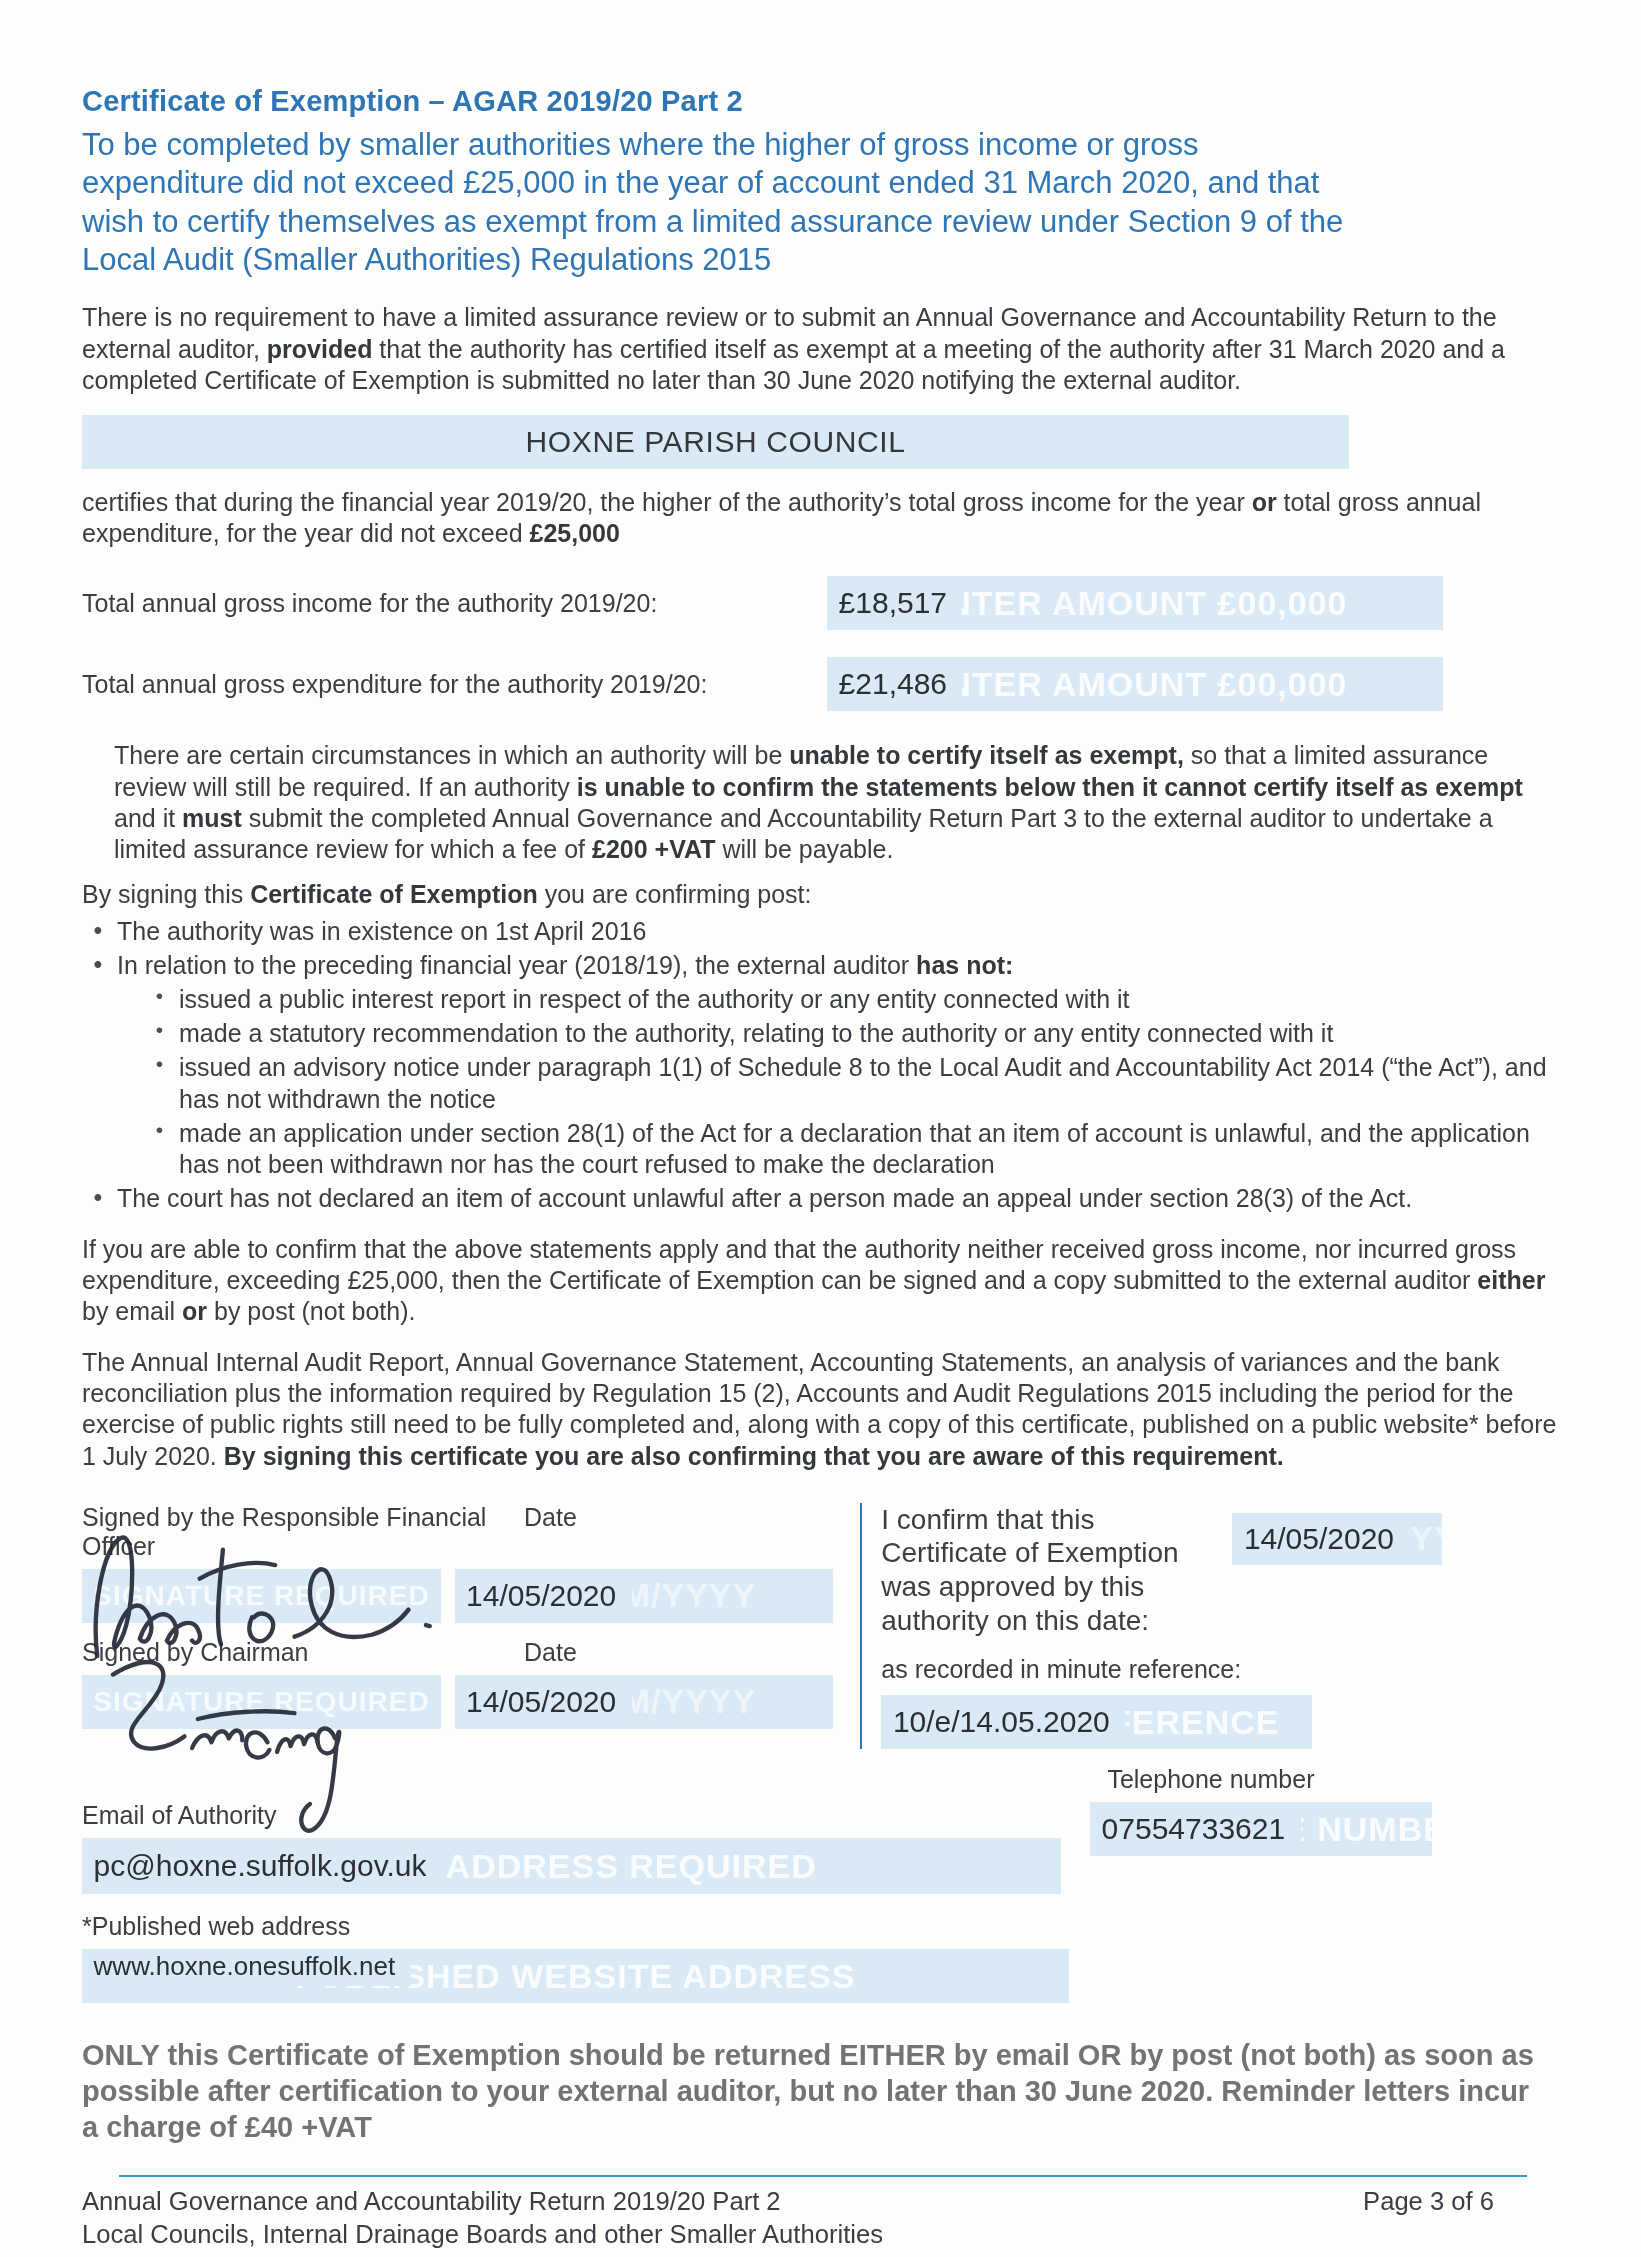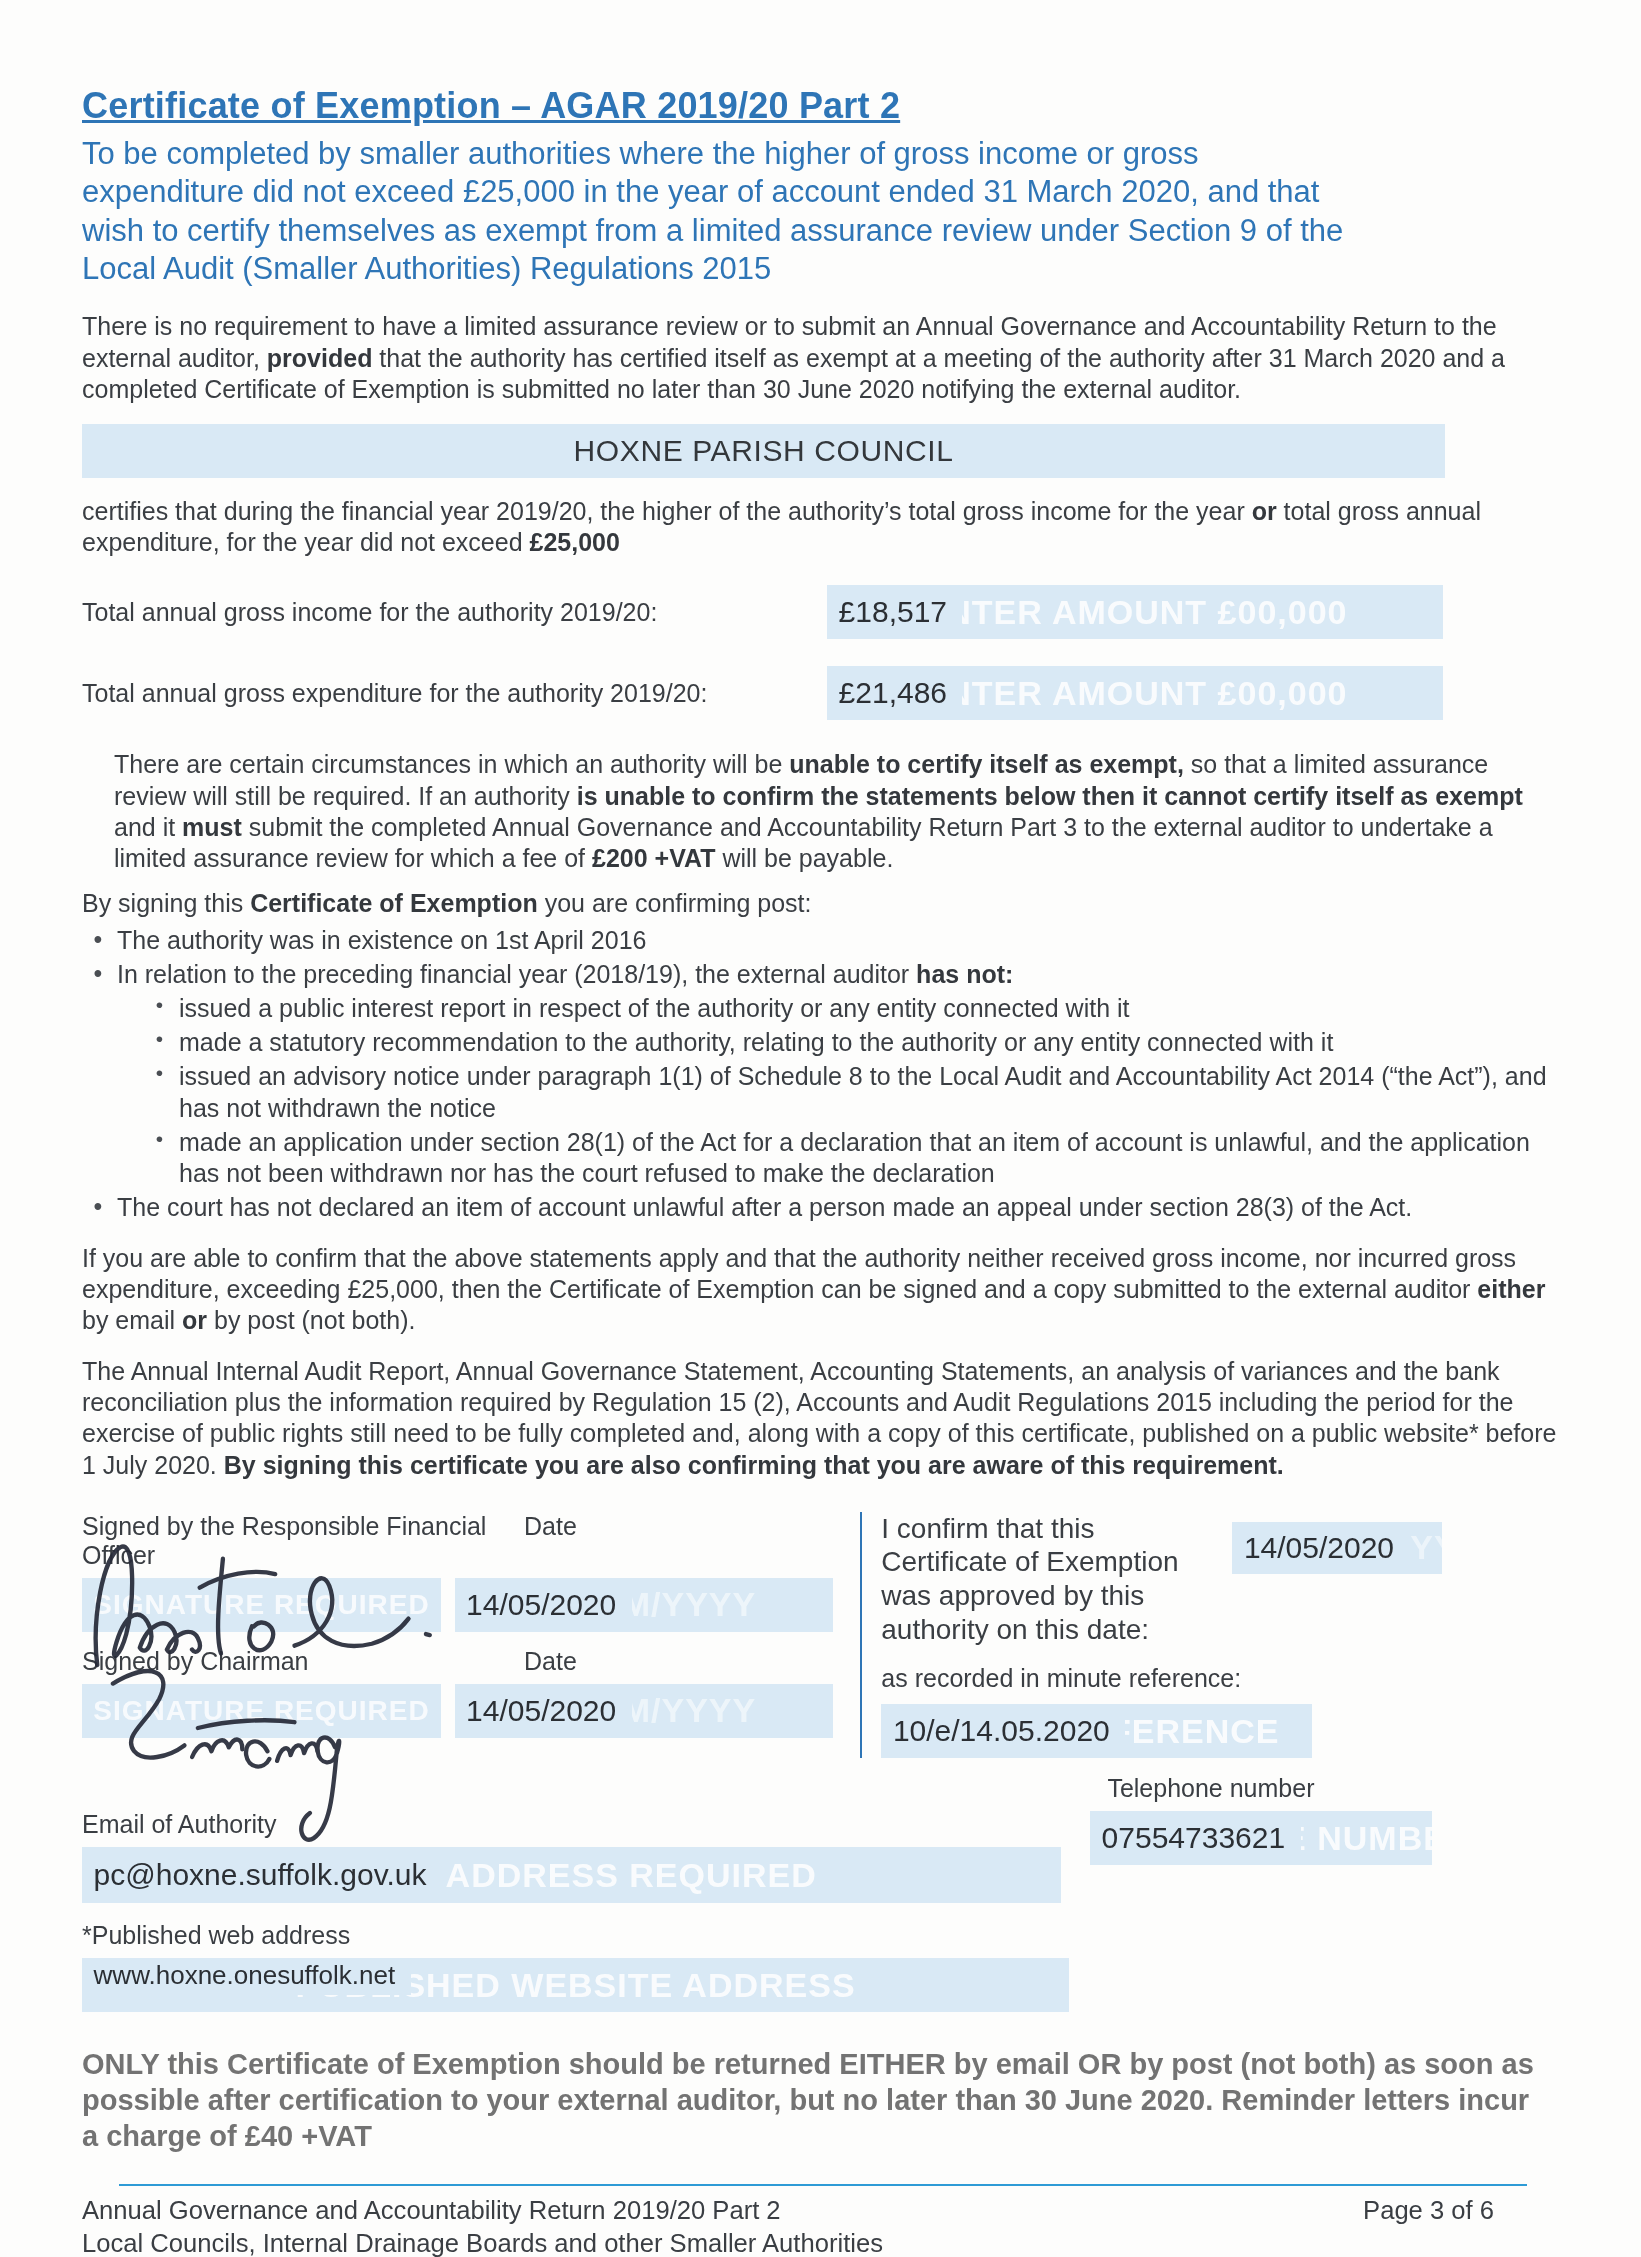--- a/index.html
+++ b/index.html
@@ -3,28 +3,28 @@
 <meta charset="utf-8">
 <style>
   html,body{margin:0;padding:0;background:#e8e8e8;}
   .page{
     position:relative;width:1641px;height:2257px;overflow:hidden;
     background:#fdfdfc;box-sizing:border-box;
     padding:85px 77px 0 82px;
     font-family:"Liberation Sans","DejaVu Sans",sans-serif;
     color:#3a3e43;
   }
-  .title{font-size:36px;font-weight:bold;color:var(--blue,#2e75b6);letter-spacing:0.2px;text-decoration:underline;}
+  .title{font-size:29px;font-weight:bold;color:var(--blue,#2e75b6);letter-spacing:0.2px;}
   .subtitle{font-size:31px;color:var(--blue,#2e75b6);max-width:1284px;line-height:1.24;margin-top:7.7px;}
   .body{font-size:25px;line-height:1.25;margin:0;}
   .intro{margin-top:23px;max-width:1482px;}
   b{font-weight:bold;color:#34383d;}
 
   .council-band{
-    margin-top:19.3px;width:1363px;height:54px;background:var(--band,#d9e9f5);
+    margin-top:19.3px;width:1267px;height:54px;background:var(--band,#d9e9f5);
     display:flex;align-items:center;justify-content:center;text-align:center;
   }
   .council-band .nm{font-size:30px;color:#33373b;letter-spacing:0.6px;}
 
   .certifies{margin-top:17.4px;max-width:1448px;}
 
   .amount-row{display:flex;align-items:center;margin-top:27px;}
   .amount-row .albl{width:745px;font-size:25px;}
   .field{
     position:relative;background:var(--band,#d9e9f5);

